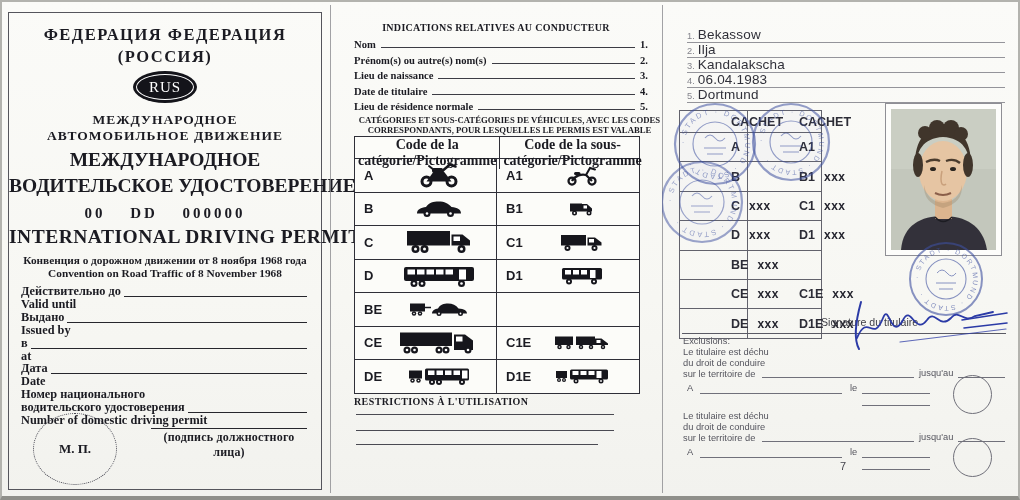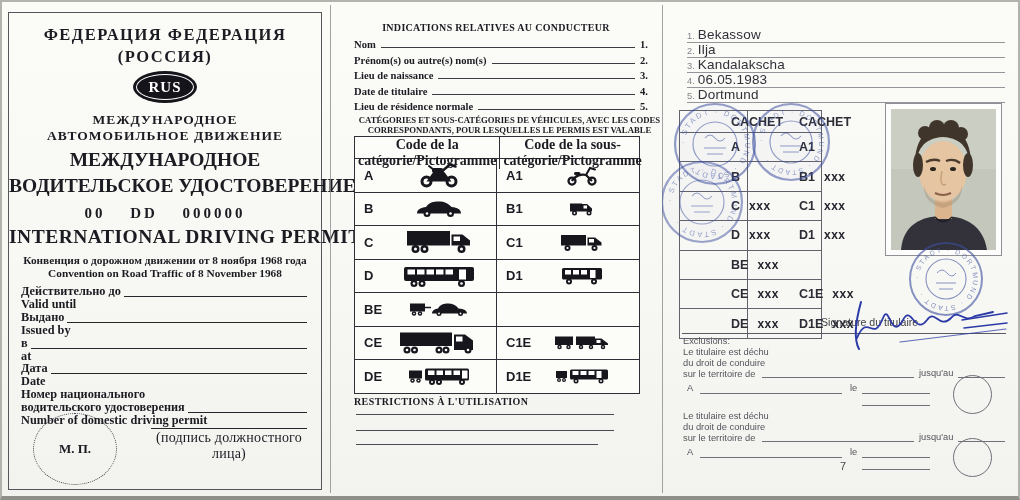--- a/index.html
+++ b/index.html
@@ -8,33 +8,33 @@
         font-family:"Liberation Serif",serif;color:#1b1b22;overflow:hidden;}
   .fold{position:absolute;top:3px;bottom:3px;width:1px;background:#8c8c90;opacity:.8;}
   .fold-1{left:328px;} .fold-2{left:660px;}
 
   
   .page-left{position:absolute;left:6px;top:10px;width:312px;height:476px;border:1px solid #55555c;}
   .lc{position:absolute;left:0;right:0;text-align:center;white-space:nowrap;}
   .t-country{font-size:16.5px;font-weight:bold;letter-spacing:1.5px;}
   .rus-badge{position:absolute;left:50%;top:58px;transform:translateX(-50%);width:64px;height:32px;background:#14141a;border-radius:50%;display:flex;align-items:center;justify-content:center;}
   .rus-badge::after{content:"";position:absolute;inset:3px;border:1.5px solid #fff;border-radius:50%;}
-  .rus-badge span{color:#fff;font-weight:bold;font-size:15px;letter-spacing:1px;}
+  .rus-badge span{color:#fff;font-weight:normal;font-size:15px;letter-spacing:1px;}
   .t-move{font-size:13.5px;font-weight:bold;letter-spacing:1px;}
   .t-big{font-size:19.5px;font-weight:bold;}
   .t-serial{font-size:15px;font-weight:bold;letter-spacing:3px;word-spacing:18px;}
   .t-idp{font-size:19.5px;font-weight:bold;letter-spacing:.5px;}
   .t-conv{font-size:11.3px;font-weight:bold;}
   .lfield{position:absolute;left:12px;right:14px;display:flex;align-items:flex-end;font-weight:bold;font-size:12.3px;white-space:nowrap;}
   .lfield .ln{flex:1;border-bottom:1.2px solid #26262c;margin:0 0 2px 3px;height:0;}
   .len{position:absolute;left:12px;font-weight:bold;font-size:12.3px;}
   .seal{position:absolute;left:24px;top:400px;width:82px;height:70px;border:1.6px dotted #3a3a46;border-radius:50%;
         display:flex;align-items:center;justify-content:center;font-weight:bold;font-size:13px;}
   .sig-line{position:absolute;left:142px;top:415px;width:156px;border-top:1.3px solid #26262c;text-align:center;}
-  .sig-cap{font-size:14px;font-weight:normal;padding-top:1px;letter-spacing:.2px;}
+  .sig-cap{font-size:12px;font-weight:bold;padding-top:1px;letter-spacing:.2px;}
 
   
   .page-mid{position:absolute;left:328px;top:0;width:332px;height:494px;}
   .mc{position:absolute;left:0;right:0;text-align:center;white-space:nowrap;}
   .m-title{font-size:10px;font-weight:bold;letter-spacing:.3px;}
   .m-cats{font-size:8.7px;font-weight:bold;padding-left:27px;}
   .mfield{position:absolute;left:24px;width:294px;display:flex;align-items:flex-end;font-size:10.6px;font-weight:600;white-space:nowrap;}
   .mfield .ln{flex:1;border-bottom:1.1px solid #3c3c44;margin:0 5px 2px 5px;height:0;}
   .vt{position:absolute;left:24px;top:134px;width:284px;border:1.5px solid #2f2f38;background:#fcfcf9;}
   .vt-head{display:grid;grid-template-columns:1fr 1fr;height:21px;border-bottom:1.5px solid #2f2f38;}
@@ -435,21 +435,21 @@
     <div class="rfield" style="top:39px">
       <span class="num">2.</span>
       <span class="val">Ilja</span>
     </div>
     <div class="rfield" style="top:54px">
       <span class="num">3.</span>
       <span class="val">Kandalakscha</span>
     </div>
     <div class="rfield" style="top:69px">
       <span class="num">4.</span>
-      <span class="val">06.05.1983</span>
+      <span class="val">06.04.1983</span>
     </div>
     <div class="rfield" style="top:84px">
       <span class="num">5.</span>
       <span class="val">Dortmund</span>
     </div>
 
     <div class="ct">
       <div class="ct-row h">
         <div class="ct-cell">CACHET</div>
         <div class="ct-cell">CACHET</div>

